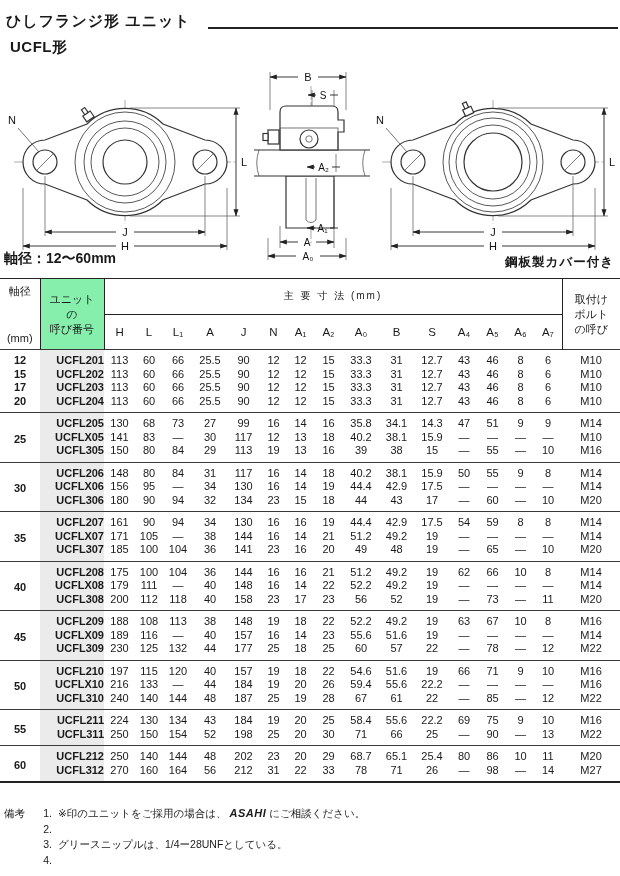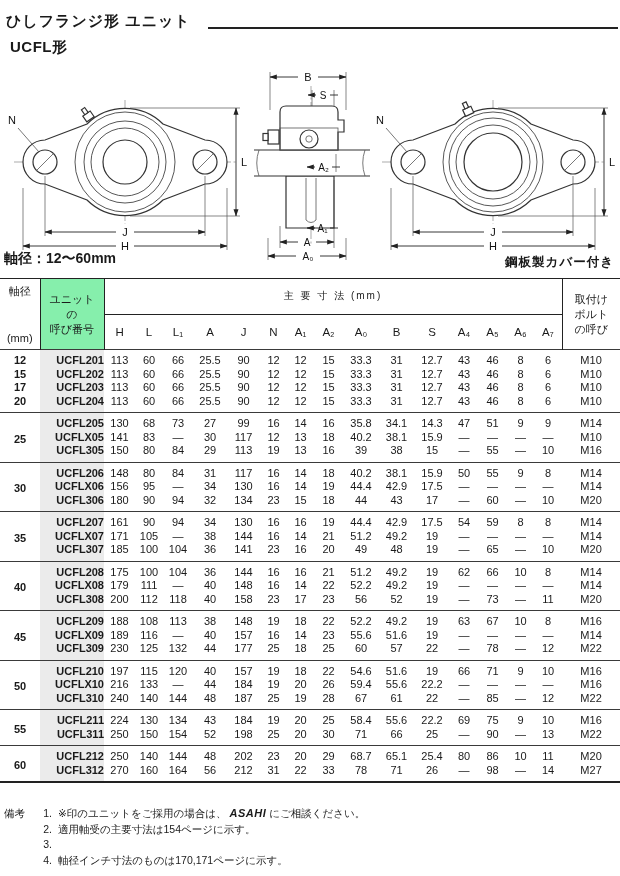--- a/index.html
+++ b/index.html
@@ -773,26 +773,25 @@
 
   <div class="notes">
     <div class="note-row">
       <span class="note-label">備考</span>
       <span class="note-num">1.</span>
       <span class="note-text"><span>※印のユニットをご採用の場合は、</span><span class="brand">ASAHI</span><span>にご相談ください。</span></span>
     </div>
     <div class="note-row">
       <span class="note-label"></span>
       <span class="note-num">2.</span>
-      <span class="note-text">適用軸受の主要寸法は154ページに示す。</span>
     </div>
     <div class="note-row">
       <span class="note-label"></span>
       <span class="note-num">3.</span>
+      <span class="note-text">グリースニップルは、1/4ー28UNFとしている。</span>
     </div>
     <div class="note-row">
       <span class="note-label"></span>
       <span class="note-num">4.</span>
-      <span class="note-text">軸径インチ寸法のものは170,171ページに示す。</span>
     </div>
   </div>
 
 </div>
 
 </body></html>

